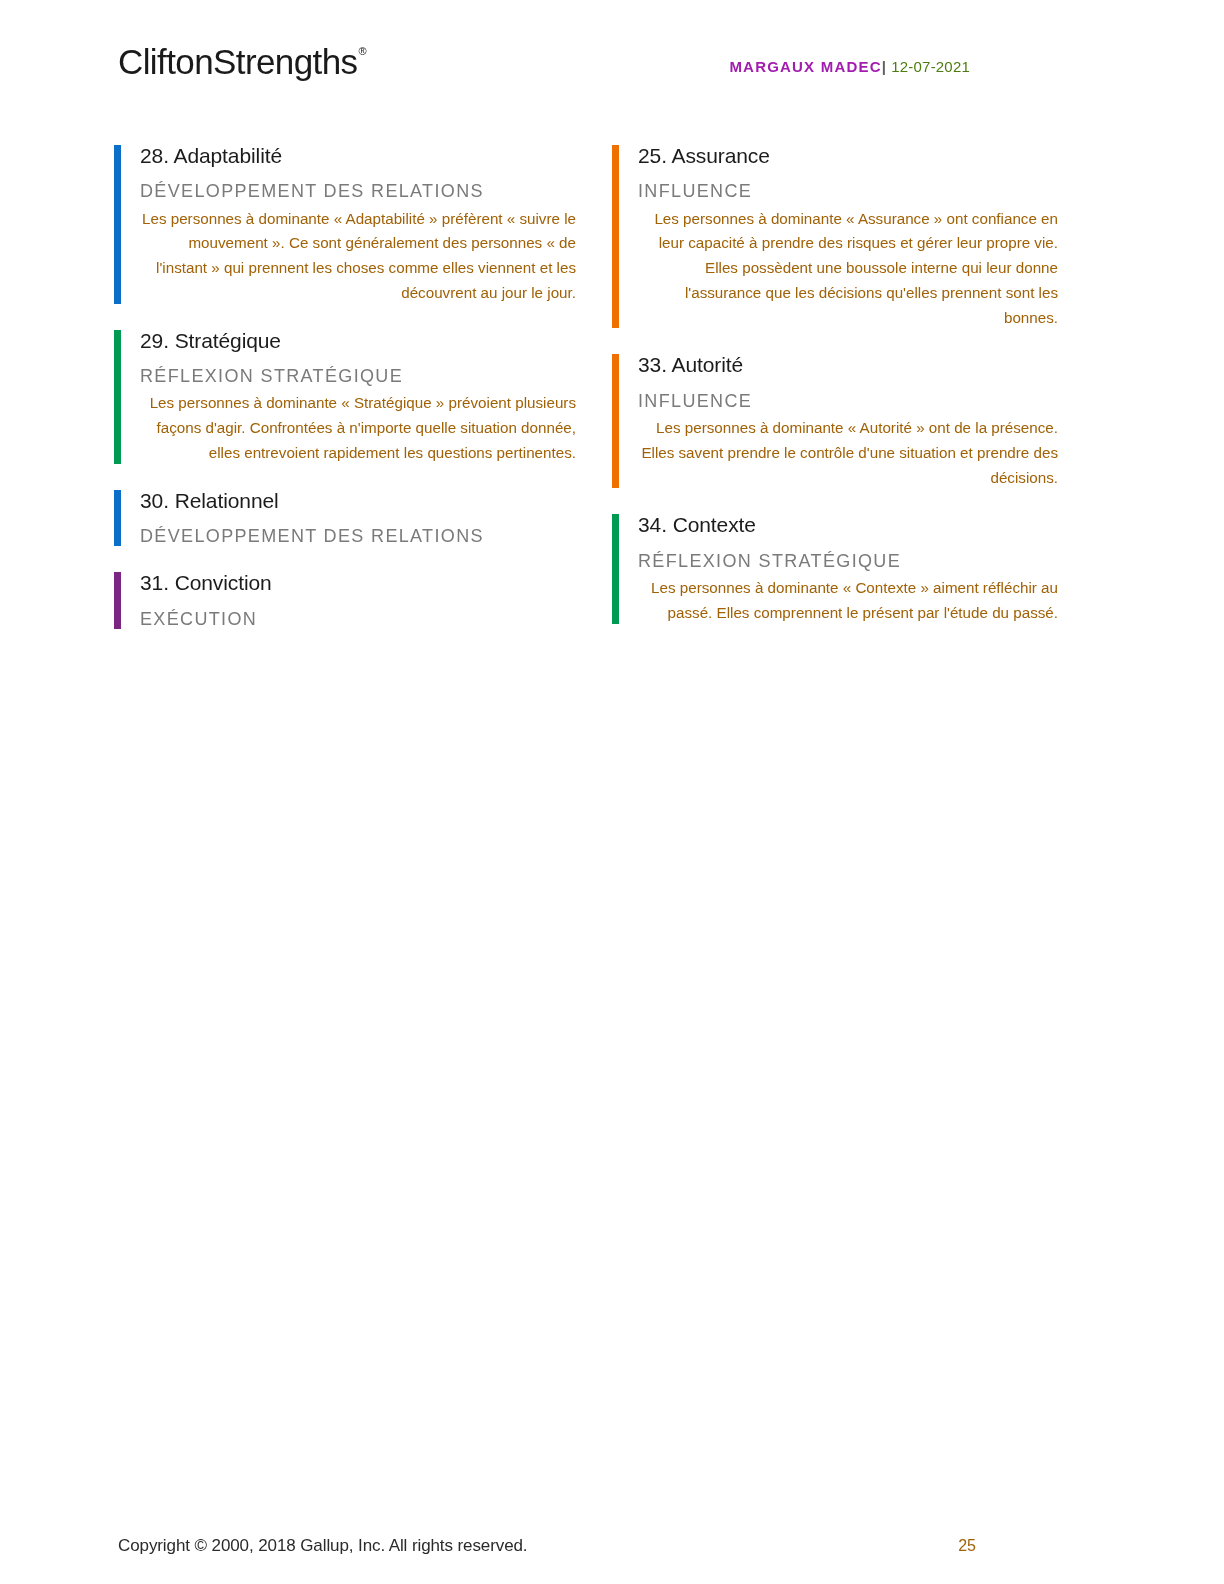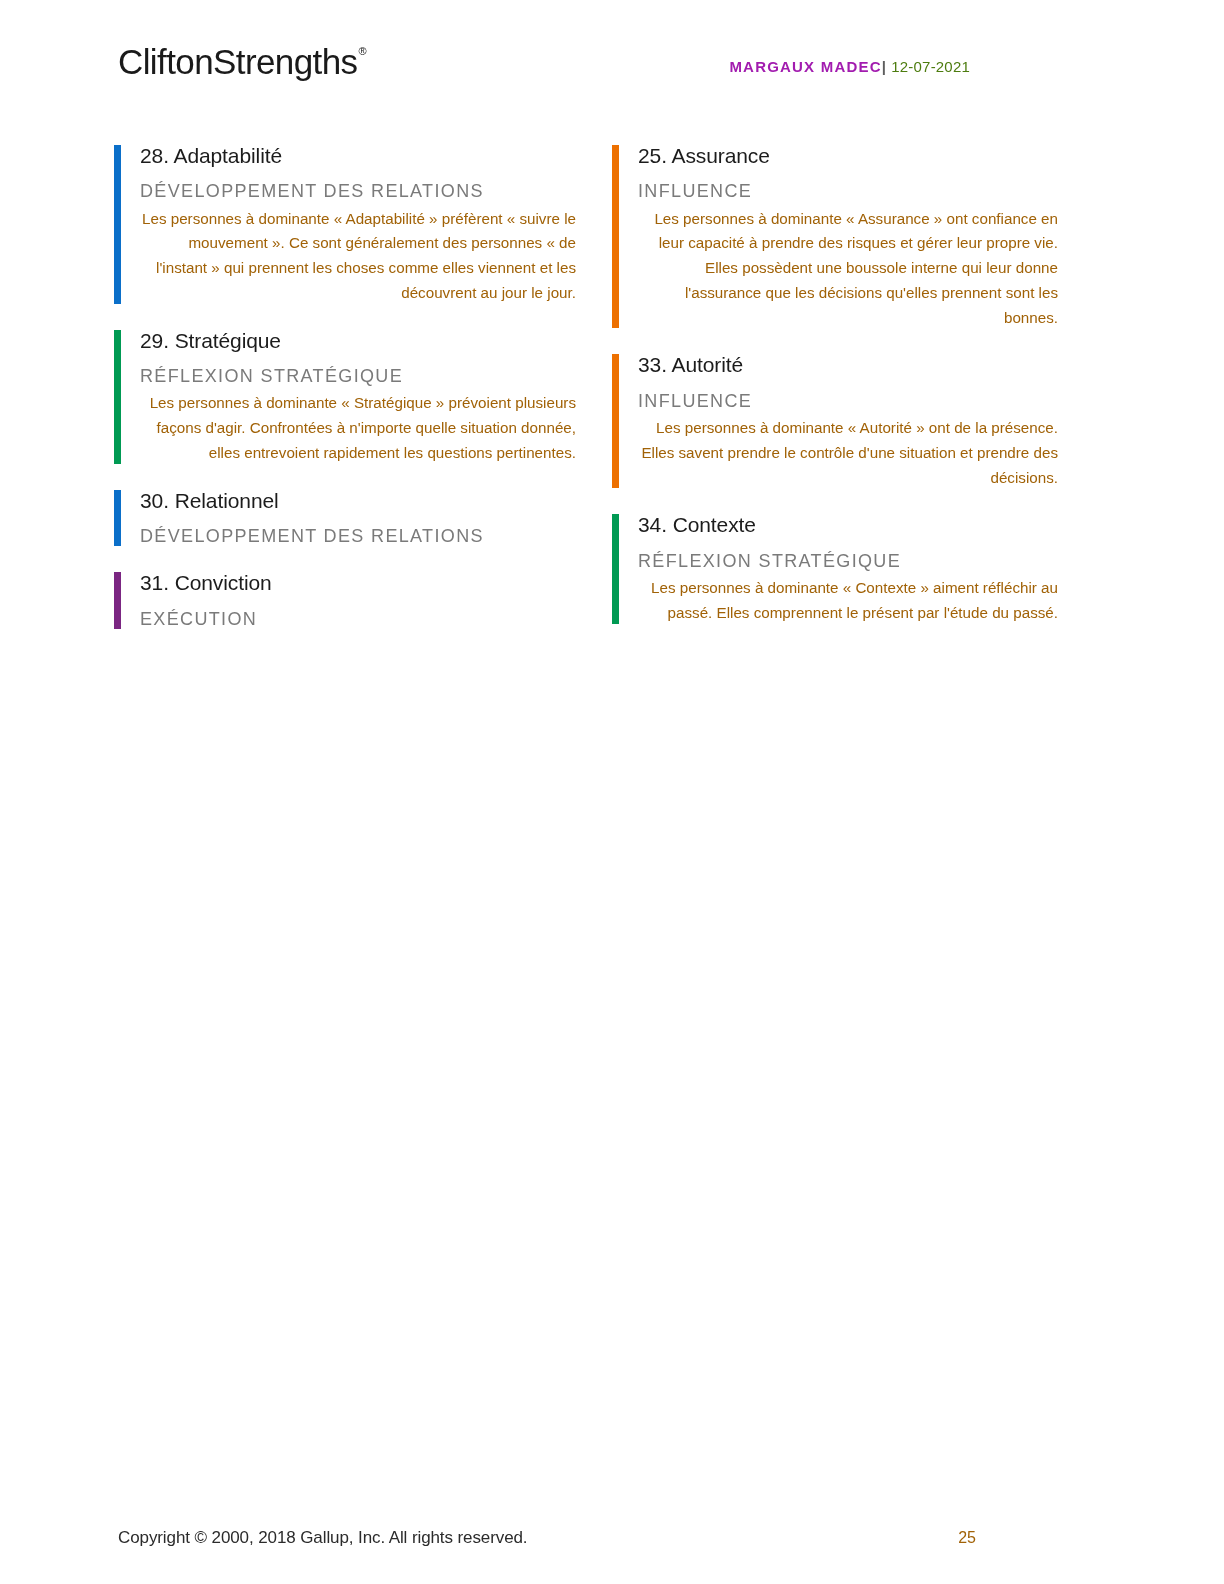--- a/index.html
+++ b/index.html
@@ -127,21 +127,21 @@
   }
   .col-right .entry-desc {
     max-width: 420px;
   }
 
   
   .footer {
     position: absolute;
     left: 118px;
     right: 112px;
-    bottom: 36px;
+    bottom: 28px;
     display: flex;
     align-items: baseline;
     justify-content: space-between;
     font-size: 17px;
     color: #2b2b2b;
   }
   .footer-copy {
     letter-spacing: -0.1px;
   }
   .footer-page {

